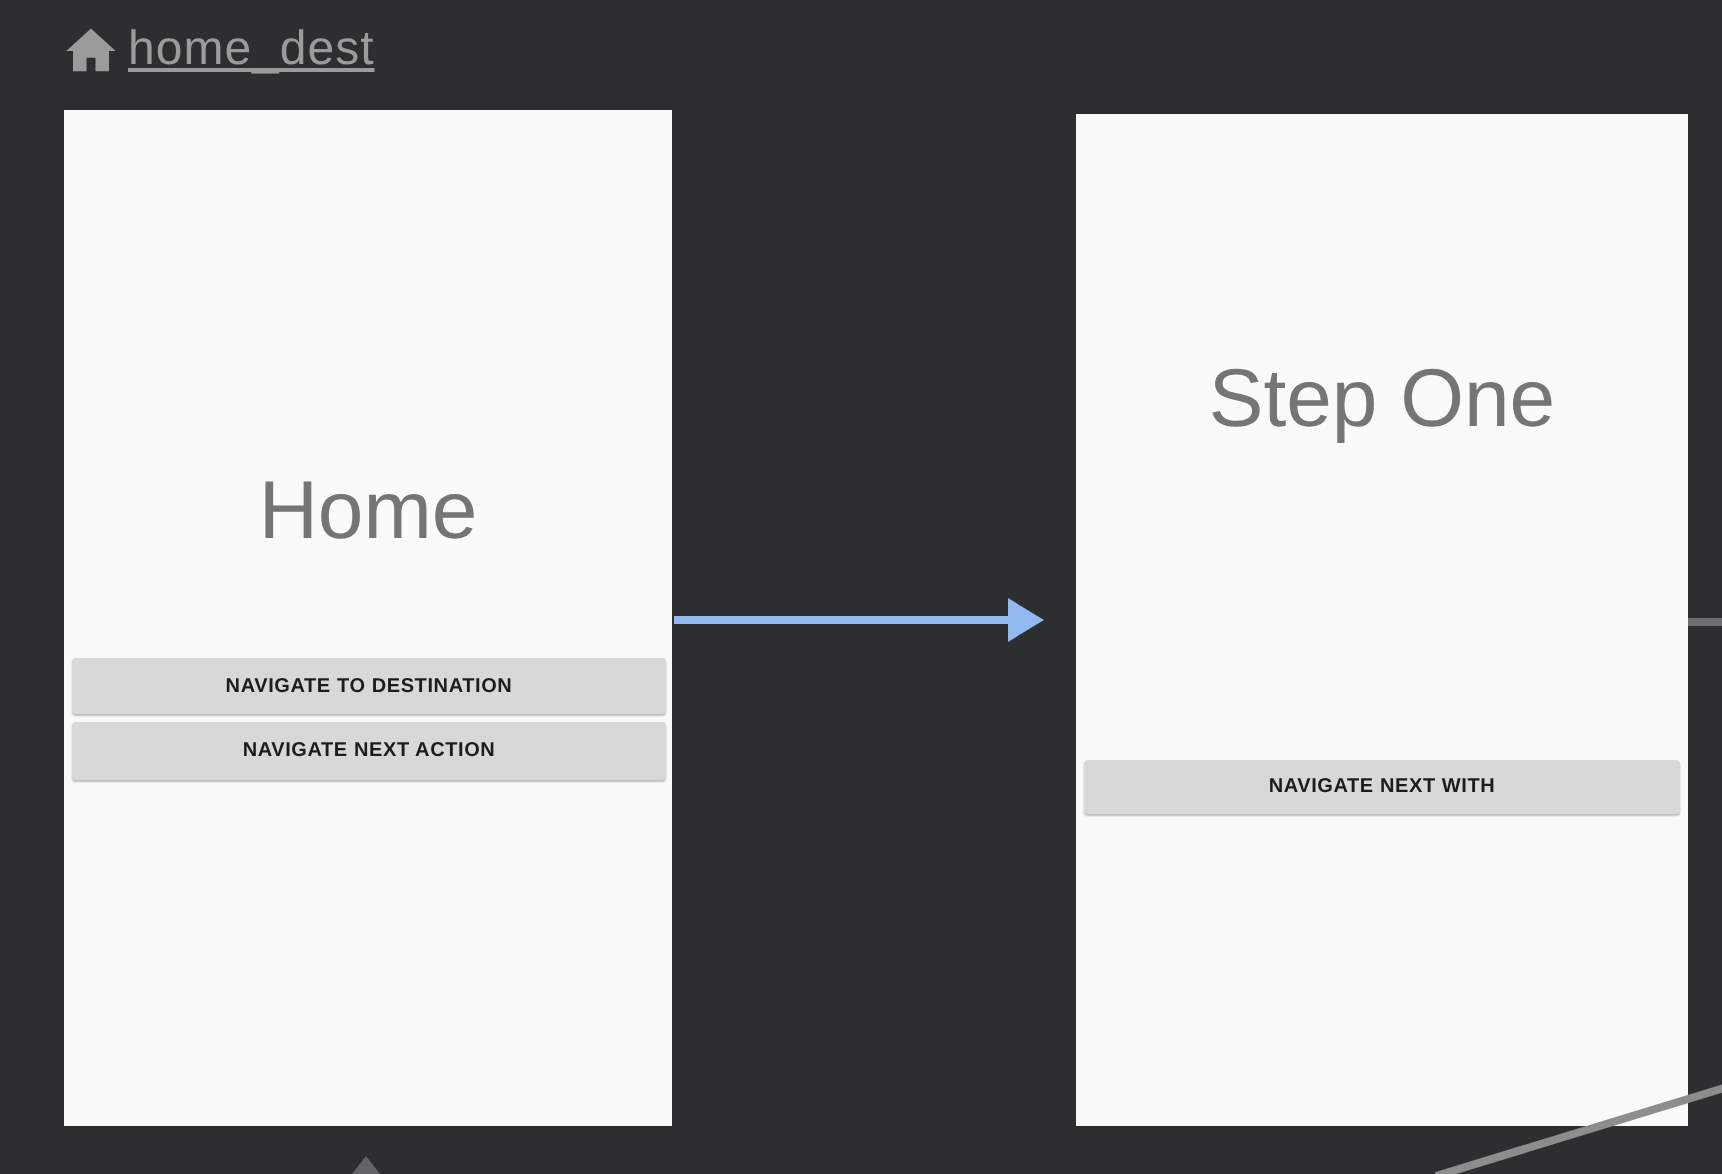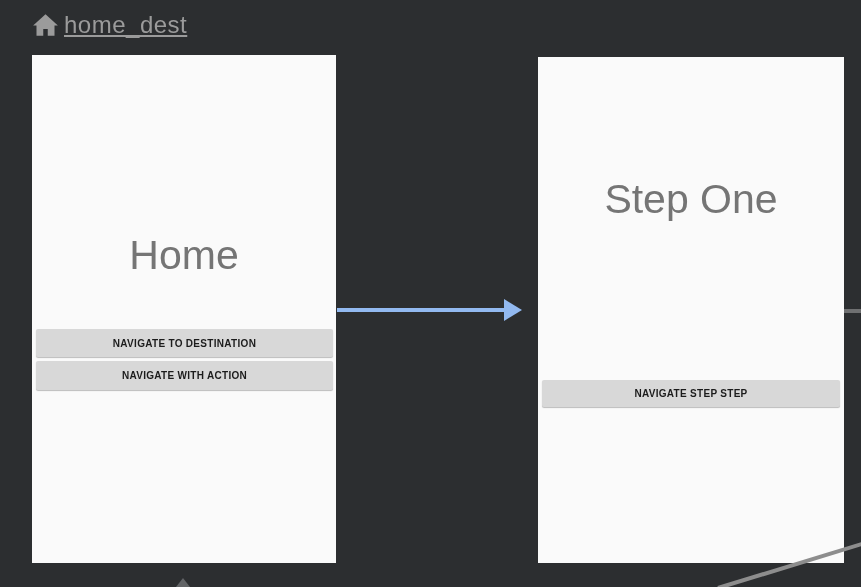--- a/index.html
+++ b/index.html
@@ -120,26 +120,26 @@
           <path d="M10 21v-6h4v6h6v-9h3L12 2 1 12h3v9z"></path>
         </svg>
     </span>
     <span class="label">home_dest</span>
   </div>
 
 
   <div class="dest-card" id="card-home">
     <div class="screen-title">Home</div>
     <div class="preview-button" id="btn-nav-dest">NAVIGATE TO DESTINATION</div>
-    <div class="preview-button" id="btn-nav-action">NAVIGATE WITH ACTION</div>
+    <div class="preview-button" id="btn-nav-action">NAVIGATE NEXT ACTION</div>
   </div>
 
   <div class="dest-card" id="card-step">
     <div class="screen-title">Step One</div>
-    <div class="preview-button" id="btn-next-step">NAVIGATE STEP STEP</div>
+    <div class="preview-button" id="btn-next-step">NAVIGATE NEXT WITH</div>
   </div>
 
   <div class="edge-line" id="action-arrow-line"></div>
   <div class="edge-line" id="action-arrow-head"></div>
 
   <div class="edge-line" id="edge-stub-right"></div>
 
   <div class="edge-line" id="edge-diagonal"></div>
 
   <div class="edge-line" id="edge-arrowhead-bottom"></div>

